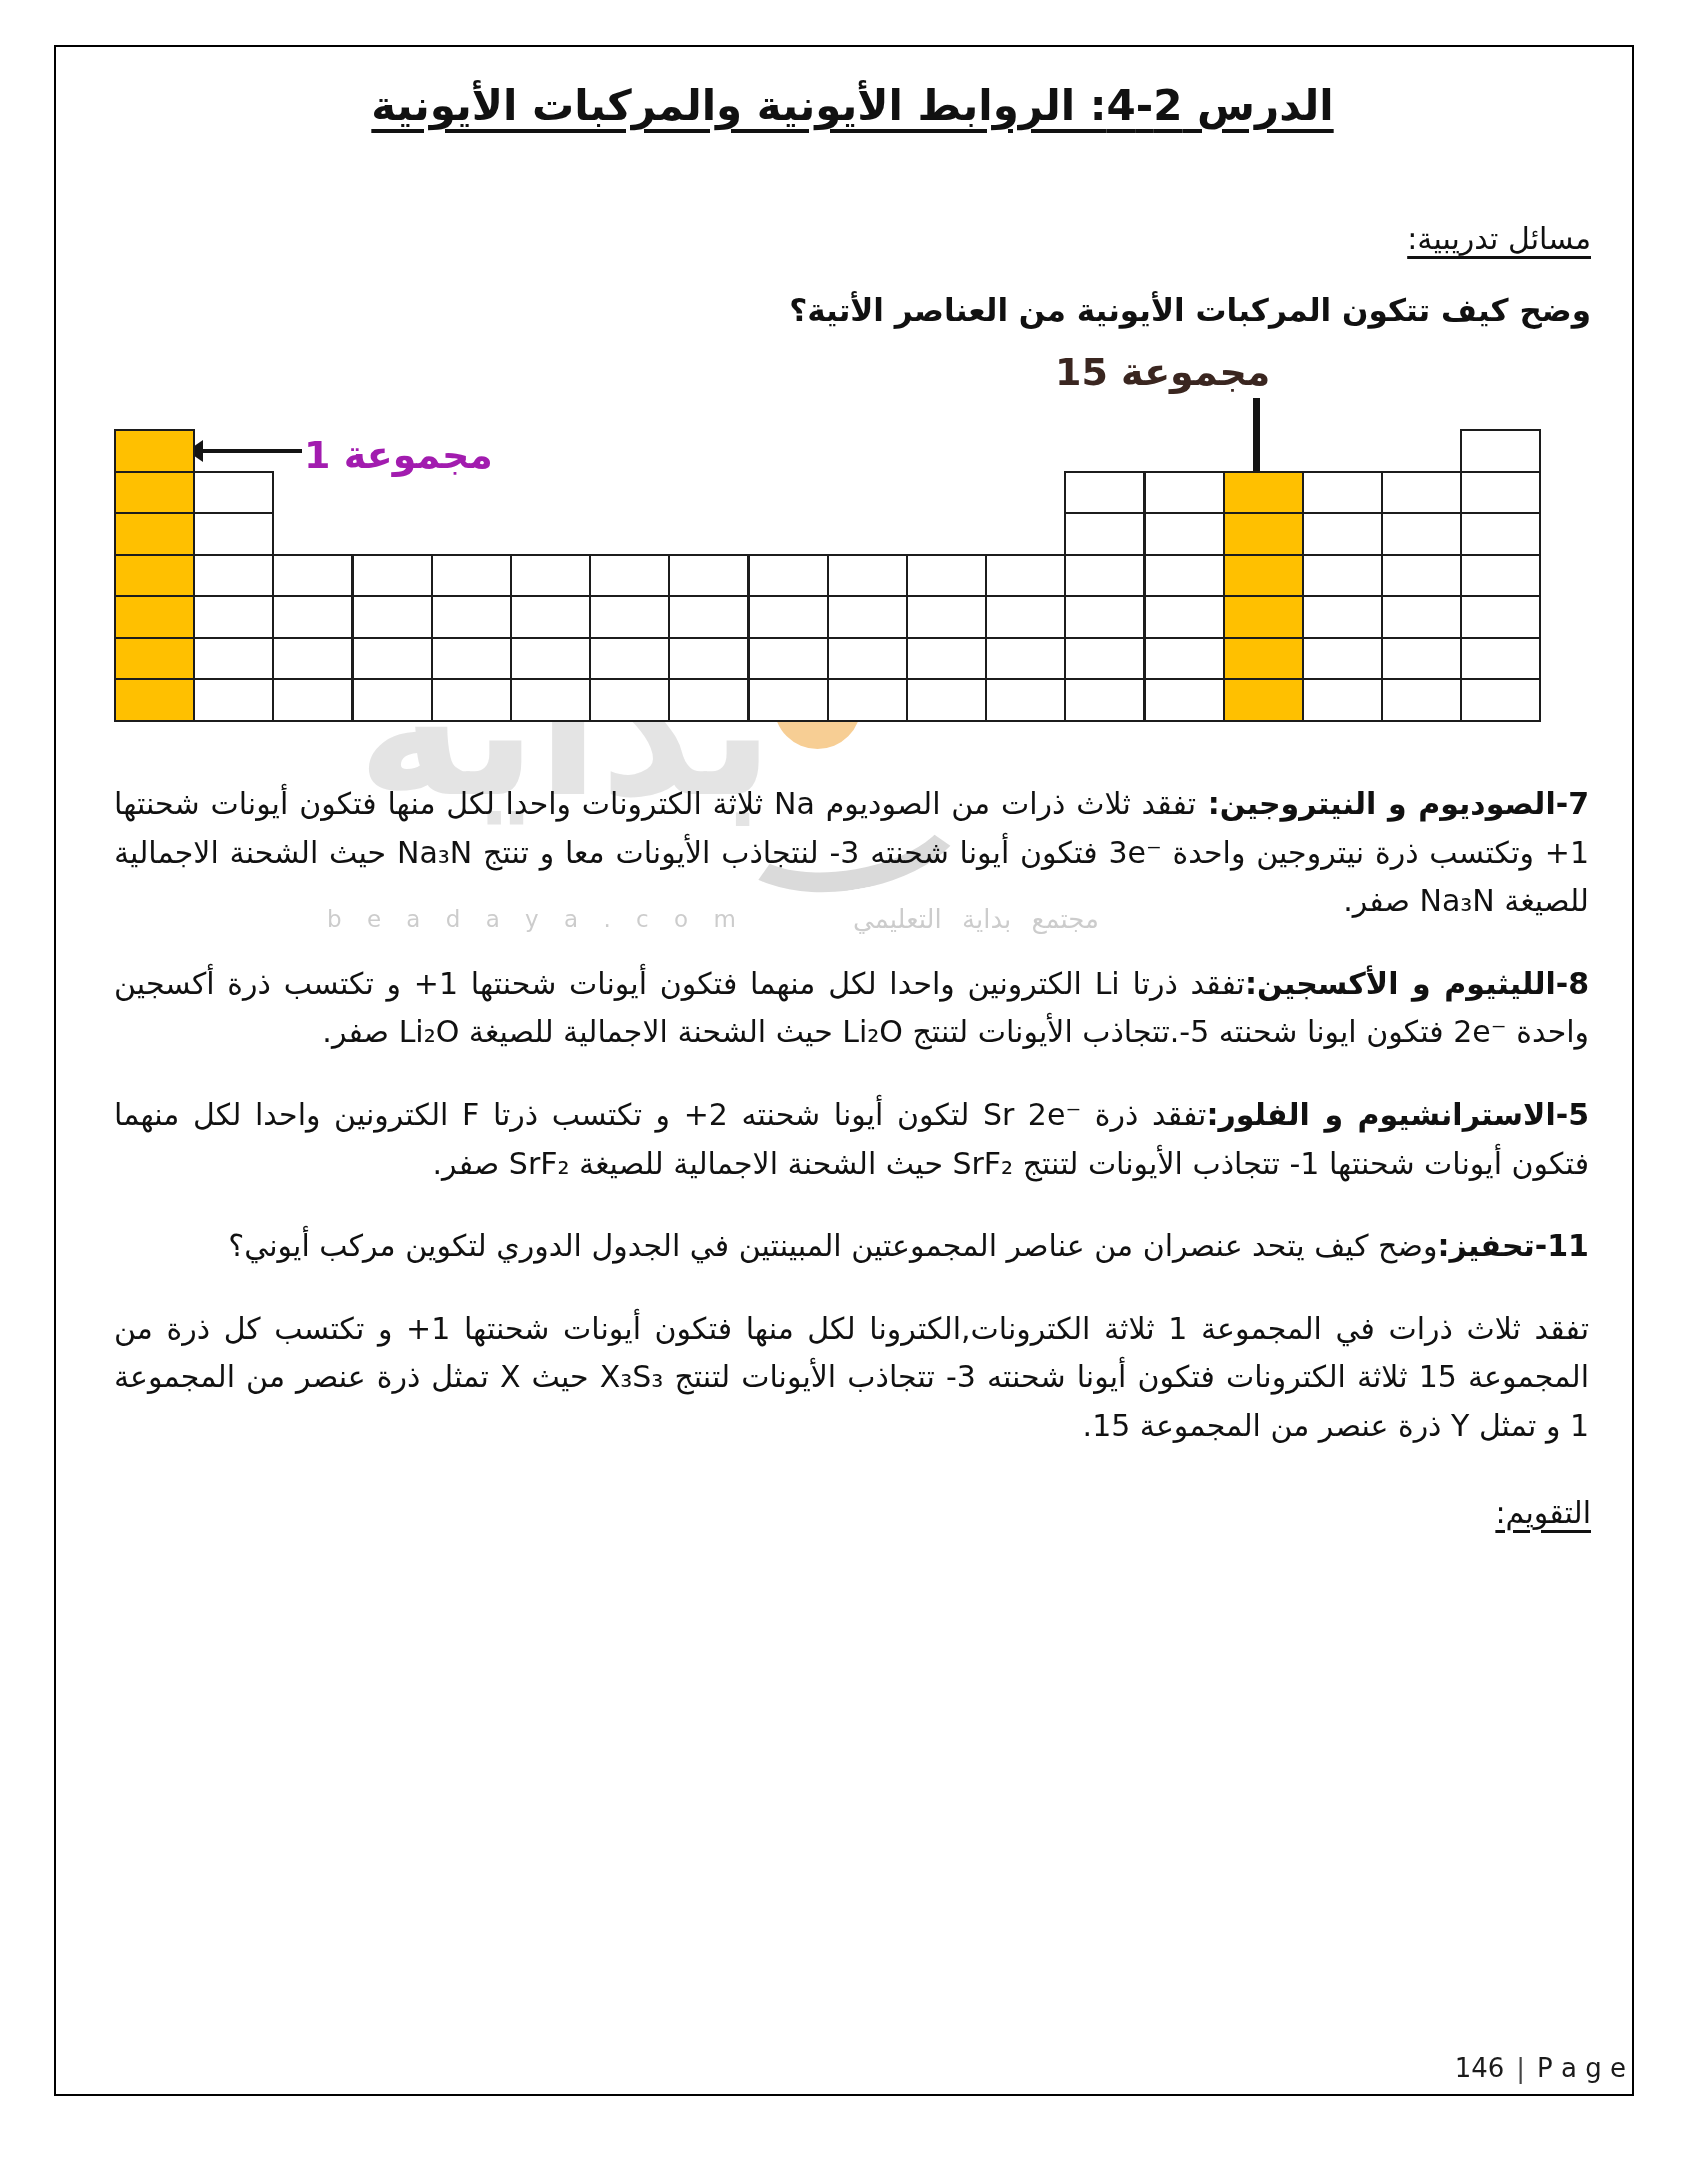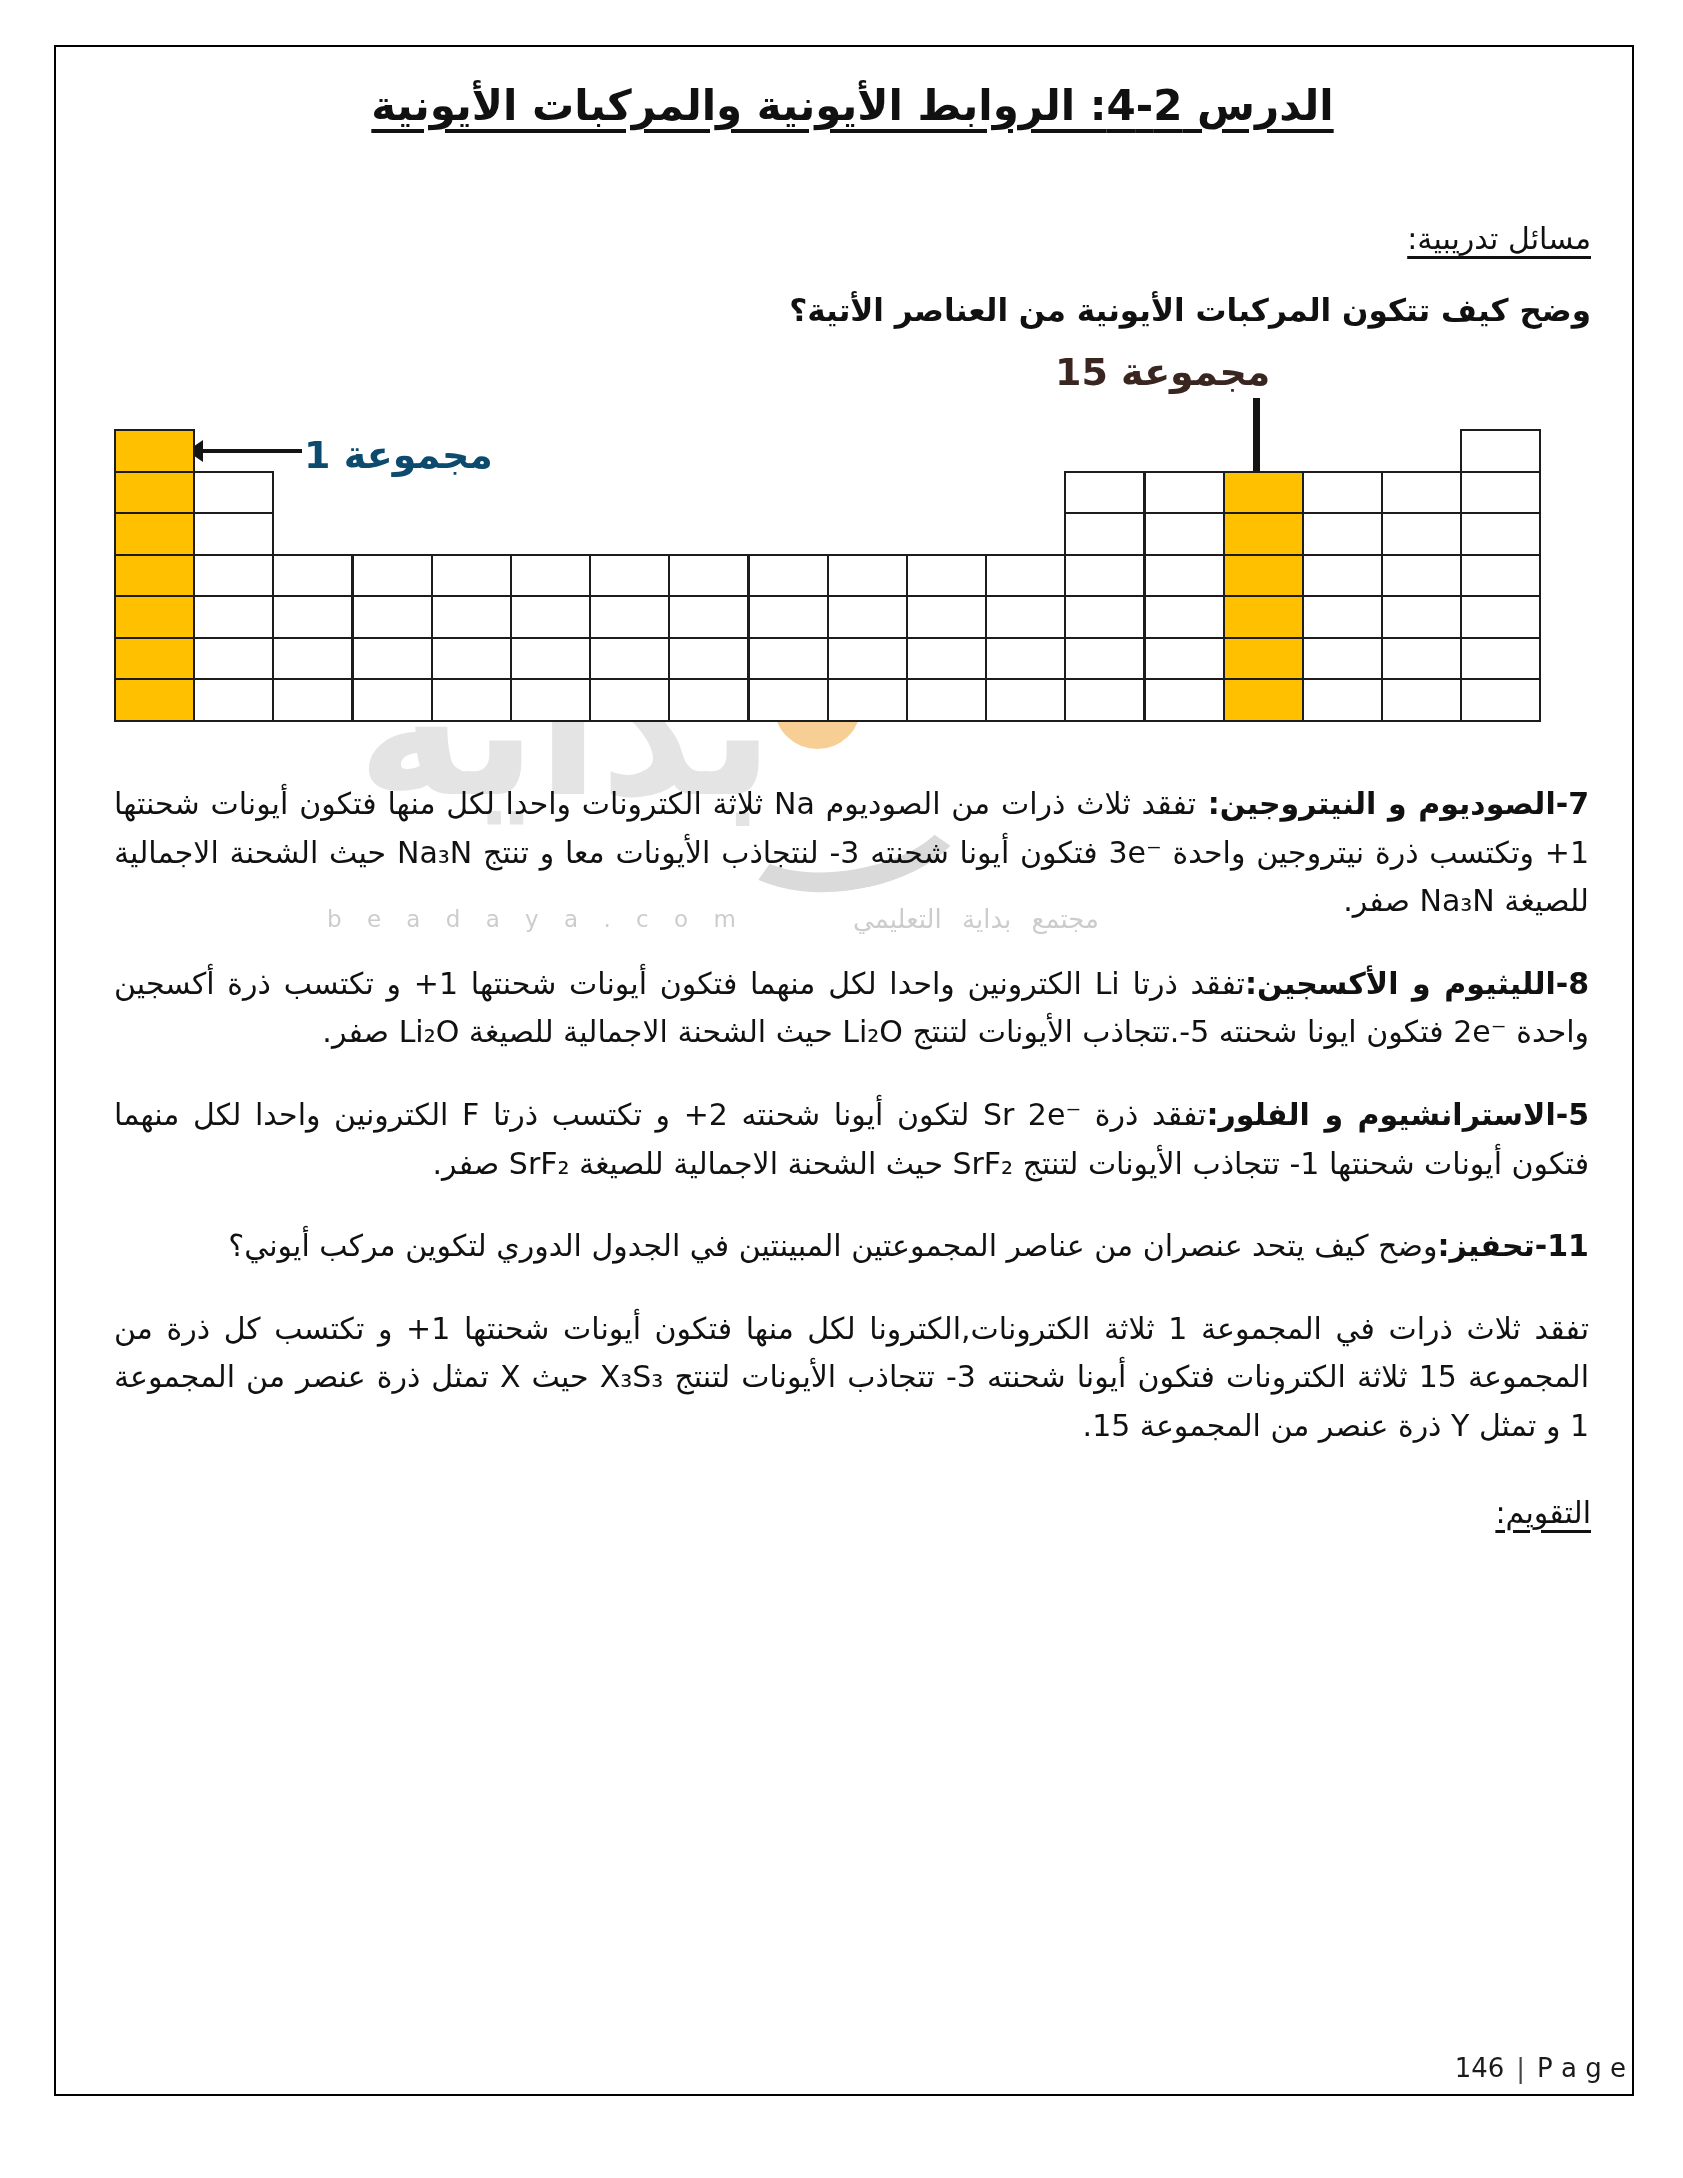--- a/index.html
+++ b/index.html
@@ -20,21 +20,21 @@
   .title{font-size:42px;font-weight:bold;text-align:center;text-decoration:underline;text-underline-offset:9px;margin:12px 0 0 0;}
   .exercises{margin-top:91px;font-size:30px;text-decoration:underline;text-underline-offset:7px;}
   .question{margin-top:36px;font-size:31px;font-weight:bold;}
 
   
   .diagram{position:relative;height:396px;margin-top:22px;direction:ltr;}
   .pt-grid{position:absolute;left:0;top:79px;width:1428px;height:293px;}
   .pt-cell{position:absolute;width:81px;height:44px;border:2px solid #1c1c1c;background:#fff;box-sizing:border-box;}
   .g15-label{position:absolute;left:941px;top:0;font-size:38px;font-weight:bold;color:#3a2620;letter-spacing:1px;}
   .g15-line{position:absolute;left:1139px;top:48px;width:7px;height:75px;background:#141414;}
-  .g1-label{position:absolute;left:190px;top:83px;font-size:38px;font-weight:bold;color:#0c4a6e;letter-spacing:1px;}
+  .g1-label{position:absolute;left:190px;top:83px;font-size:38px;font-weight:bold;color:#a21caf;letter-spacing:1px;}
   .g1-line{position:absolute;left:85px;top:99px;width:103px;height:4px;background:#141414;}
   .g1-arrowhead{position:absolute;left:73px;top:90px;width:0;height:0;border-right:16px solid #141414;border-top:11px solid transparent;border-bottom:11px solid transparent;}
 
   .para{font-size:30px;line-height:1.62;text-align:justify;margin:34px 2px 0 0;}
   .bold-para{font-weight:normal;}
   .evaluation{margin-top:44px;font-size:30px;text-decoration:underline;text-underline-offset:7px;}
 
   .footer{position:absolute;right:57px;bottom:95px;z-index:2;direction:ltr;font-size:26px;color:#1b1b1b;}
   .footer .sep{margin:0 12px;color:#444;}
 </style>

